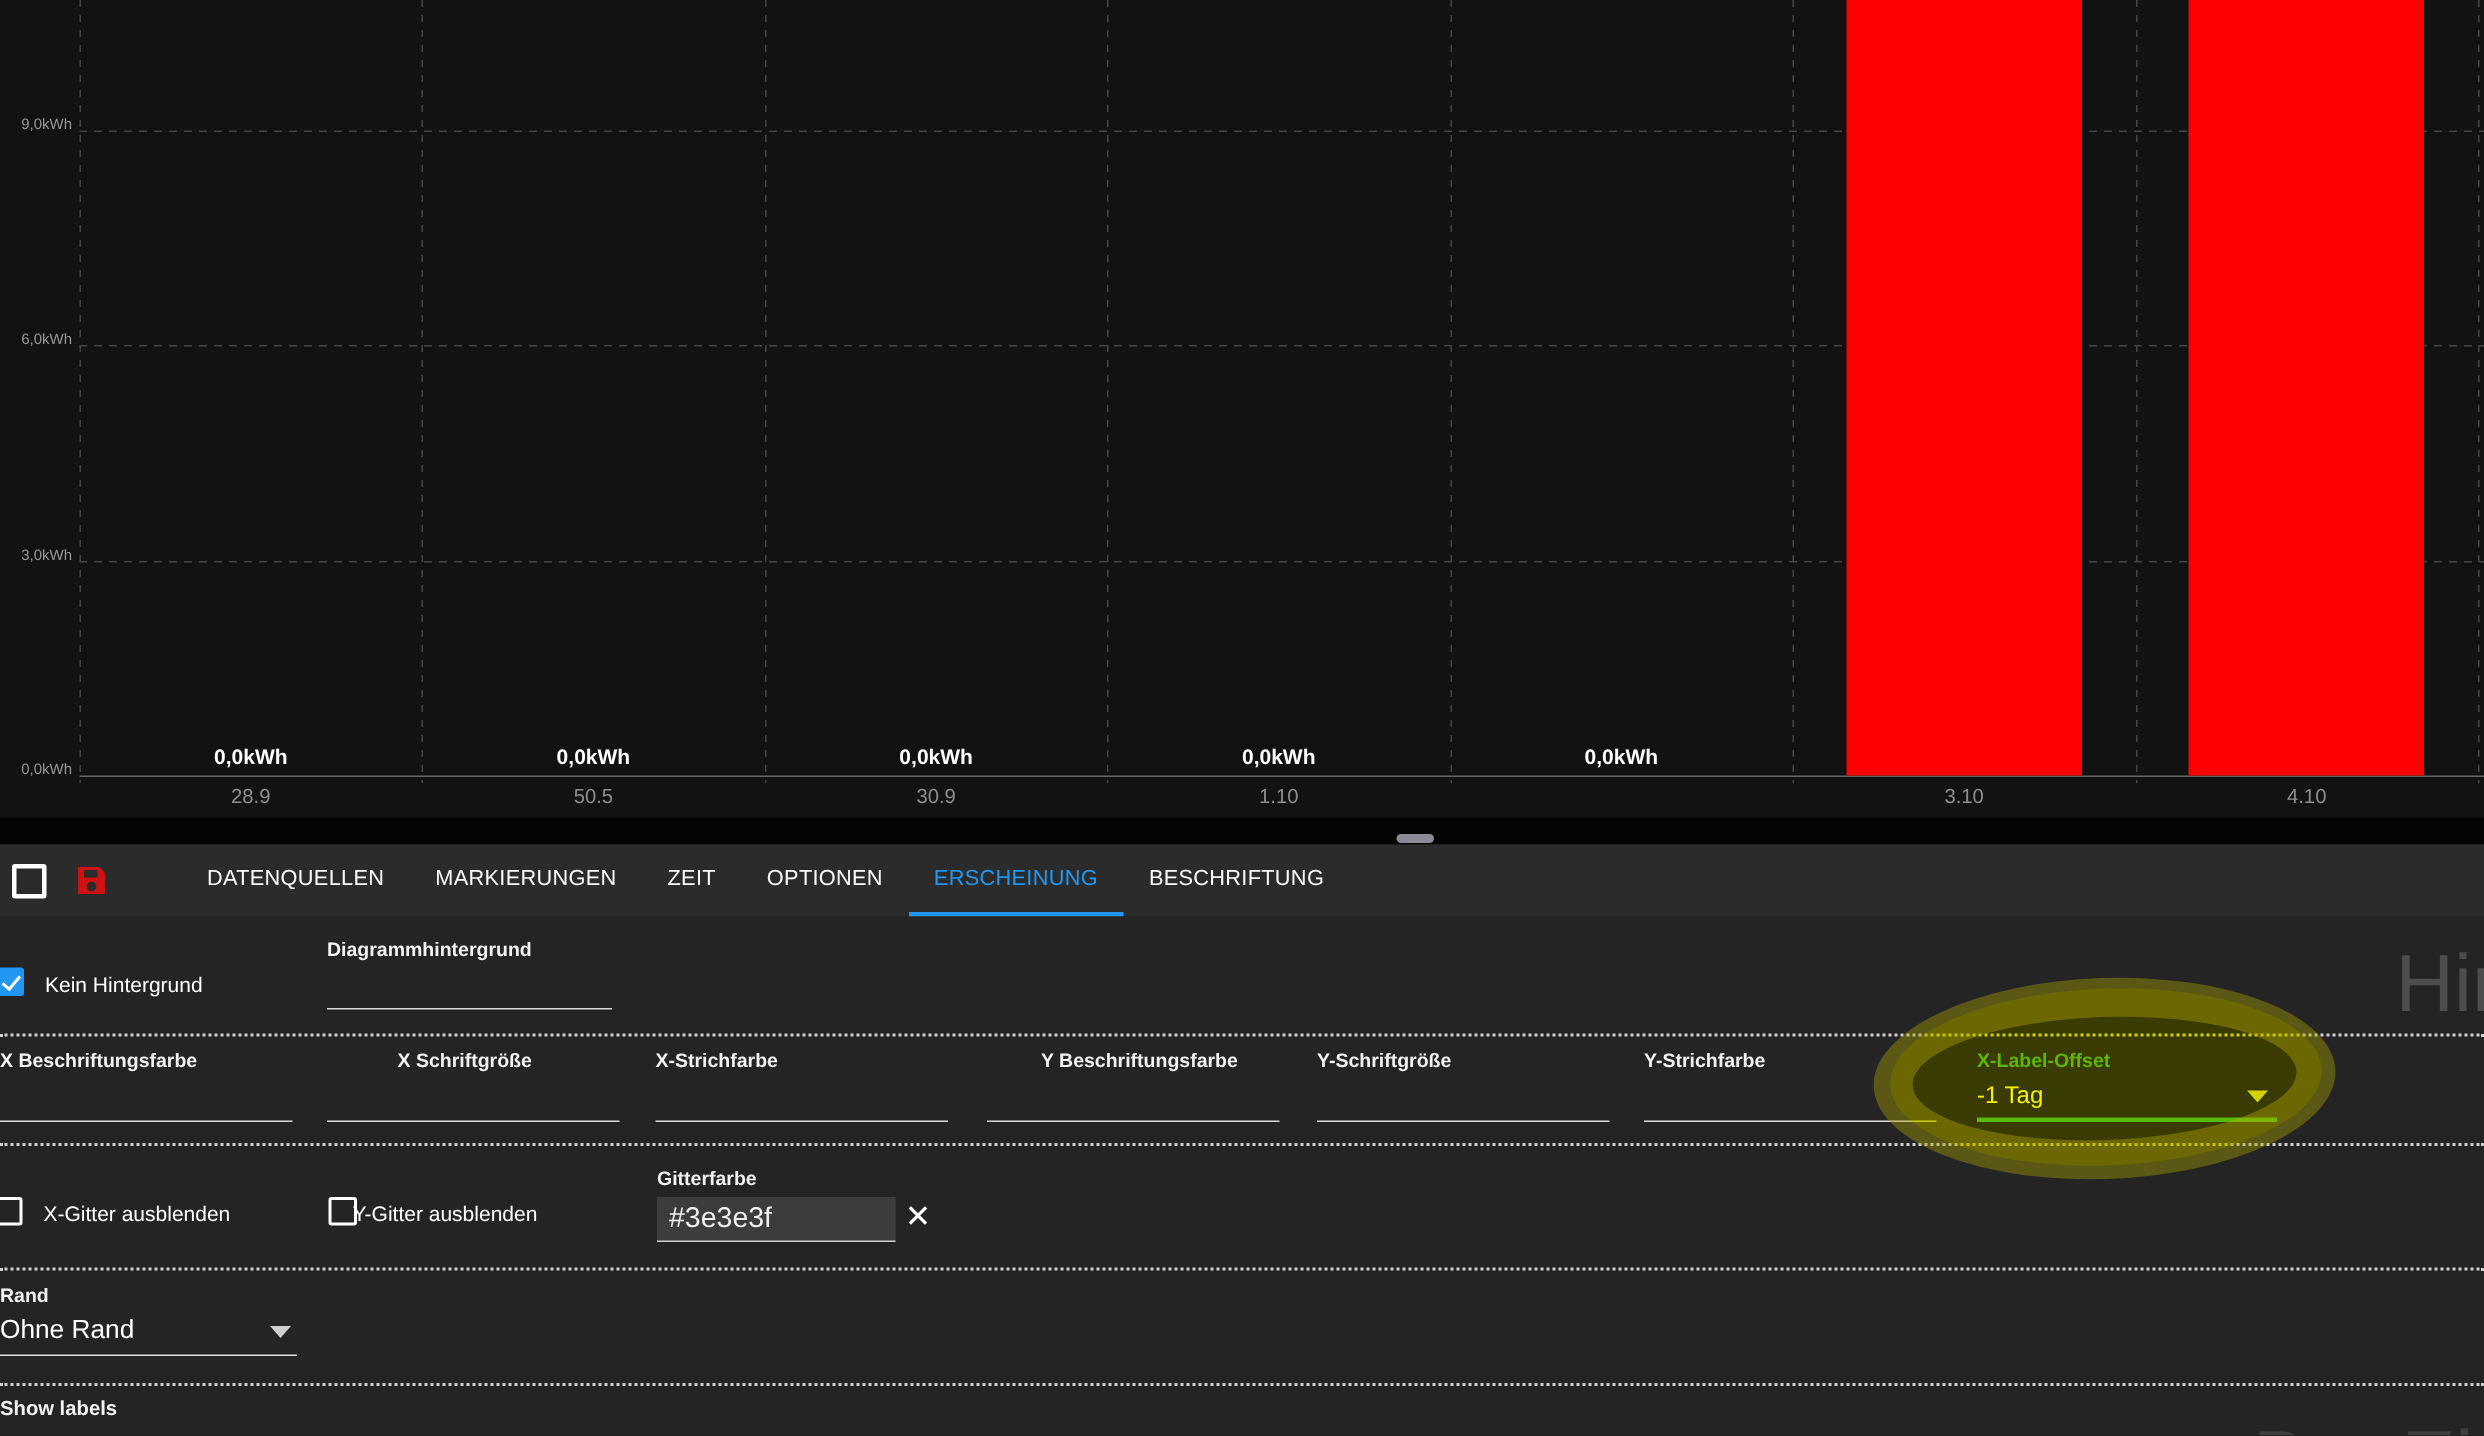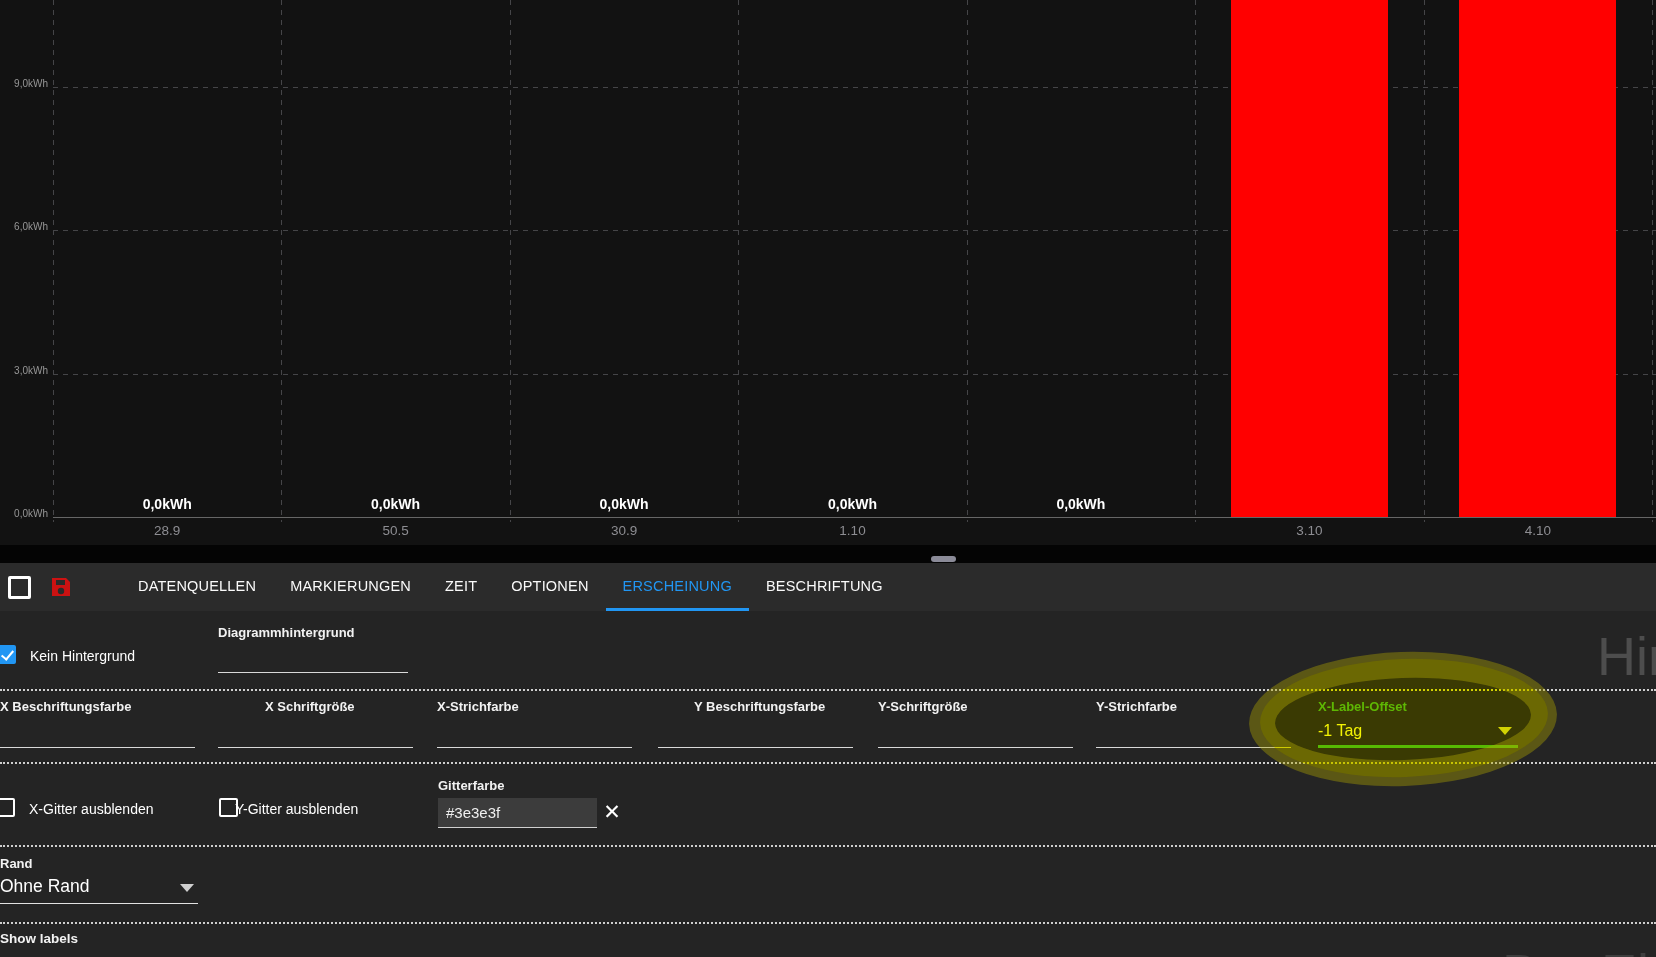--- a/index.html
+++ b/index.html
@@ -88,21 +88,21 @@
   }
   .cblabel { position:absolute; font-size:14px; color:#ffffff; white-space:nowrap; }
   .caret {
     position:absolute; width:0; height:0;
     border-left:7px solid transparent; border-right:7px solid transparent;
     border-top:8px solid #cfcfcf;
   }
   #gitterfarbe-input {
     position:absolute; left:438px; top:187px; width:159px; height:30px;
     background:#3c3c3c; border:none; border-bottom:1px solid #cfcfcf;
-    color:#efefef; font-size:15px; padding:0 8px;
+    color:#efefef; font-size:19px; padding:0 8px;
     font-family:"Liberation Sans", sans-serif;
   }
   #gitterfarbe-clear {
     position:absolute; left:599px; top:188px; width:26px; height:26px;
     color:#ffffff; font-size:21px; line-height:26px; text-align:center; cursor:pointer;
   }
   #rand-select { position:absolute; left:0; top:263px; width:198px; height:30px; cursor:pointer; }
   #rand-value { position:absolute; left:0; top:2px; font-size:17.5px; color:#ffffff; }
   #rand-underline { position:absolute; left:0; top:292px; width:198px; height:1px; background:#e2e2e2; }
   #xoffset-select { position:absolute; left:1318px; top:108px; width:200px; height:30px; cursor:pointer; }

